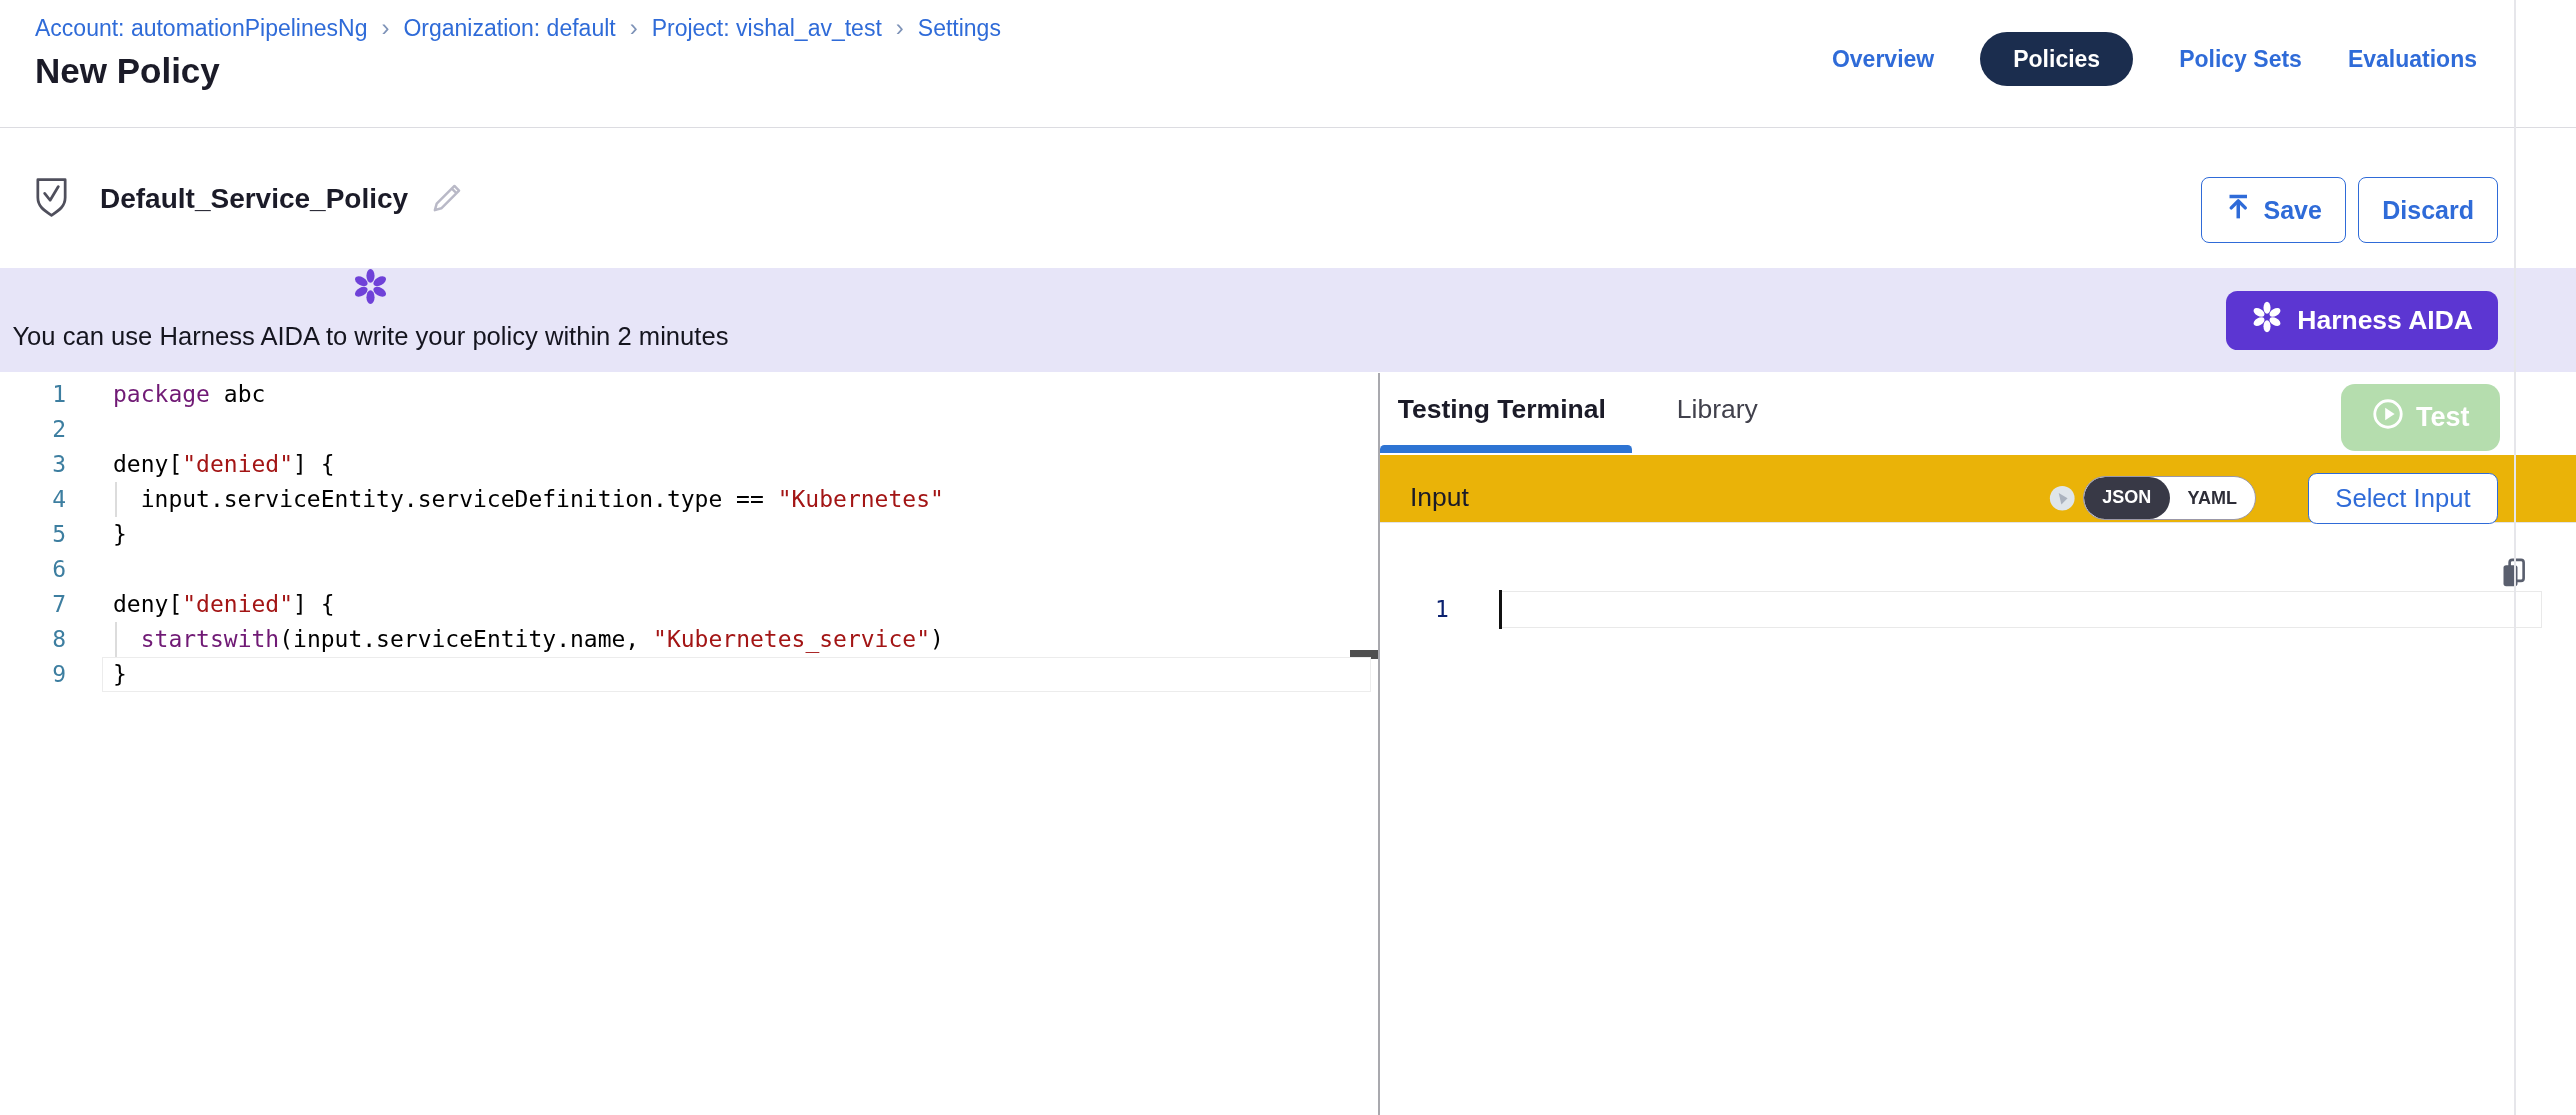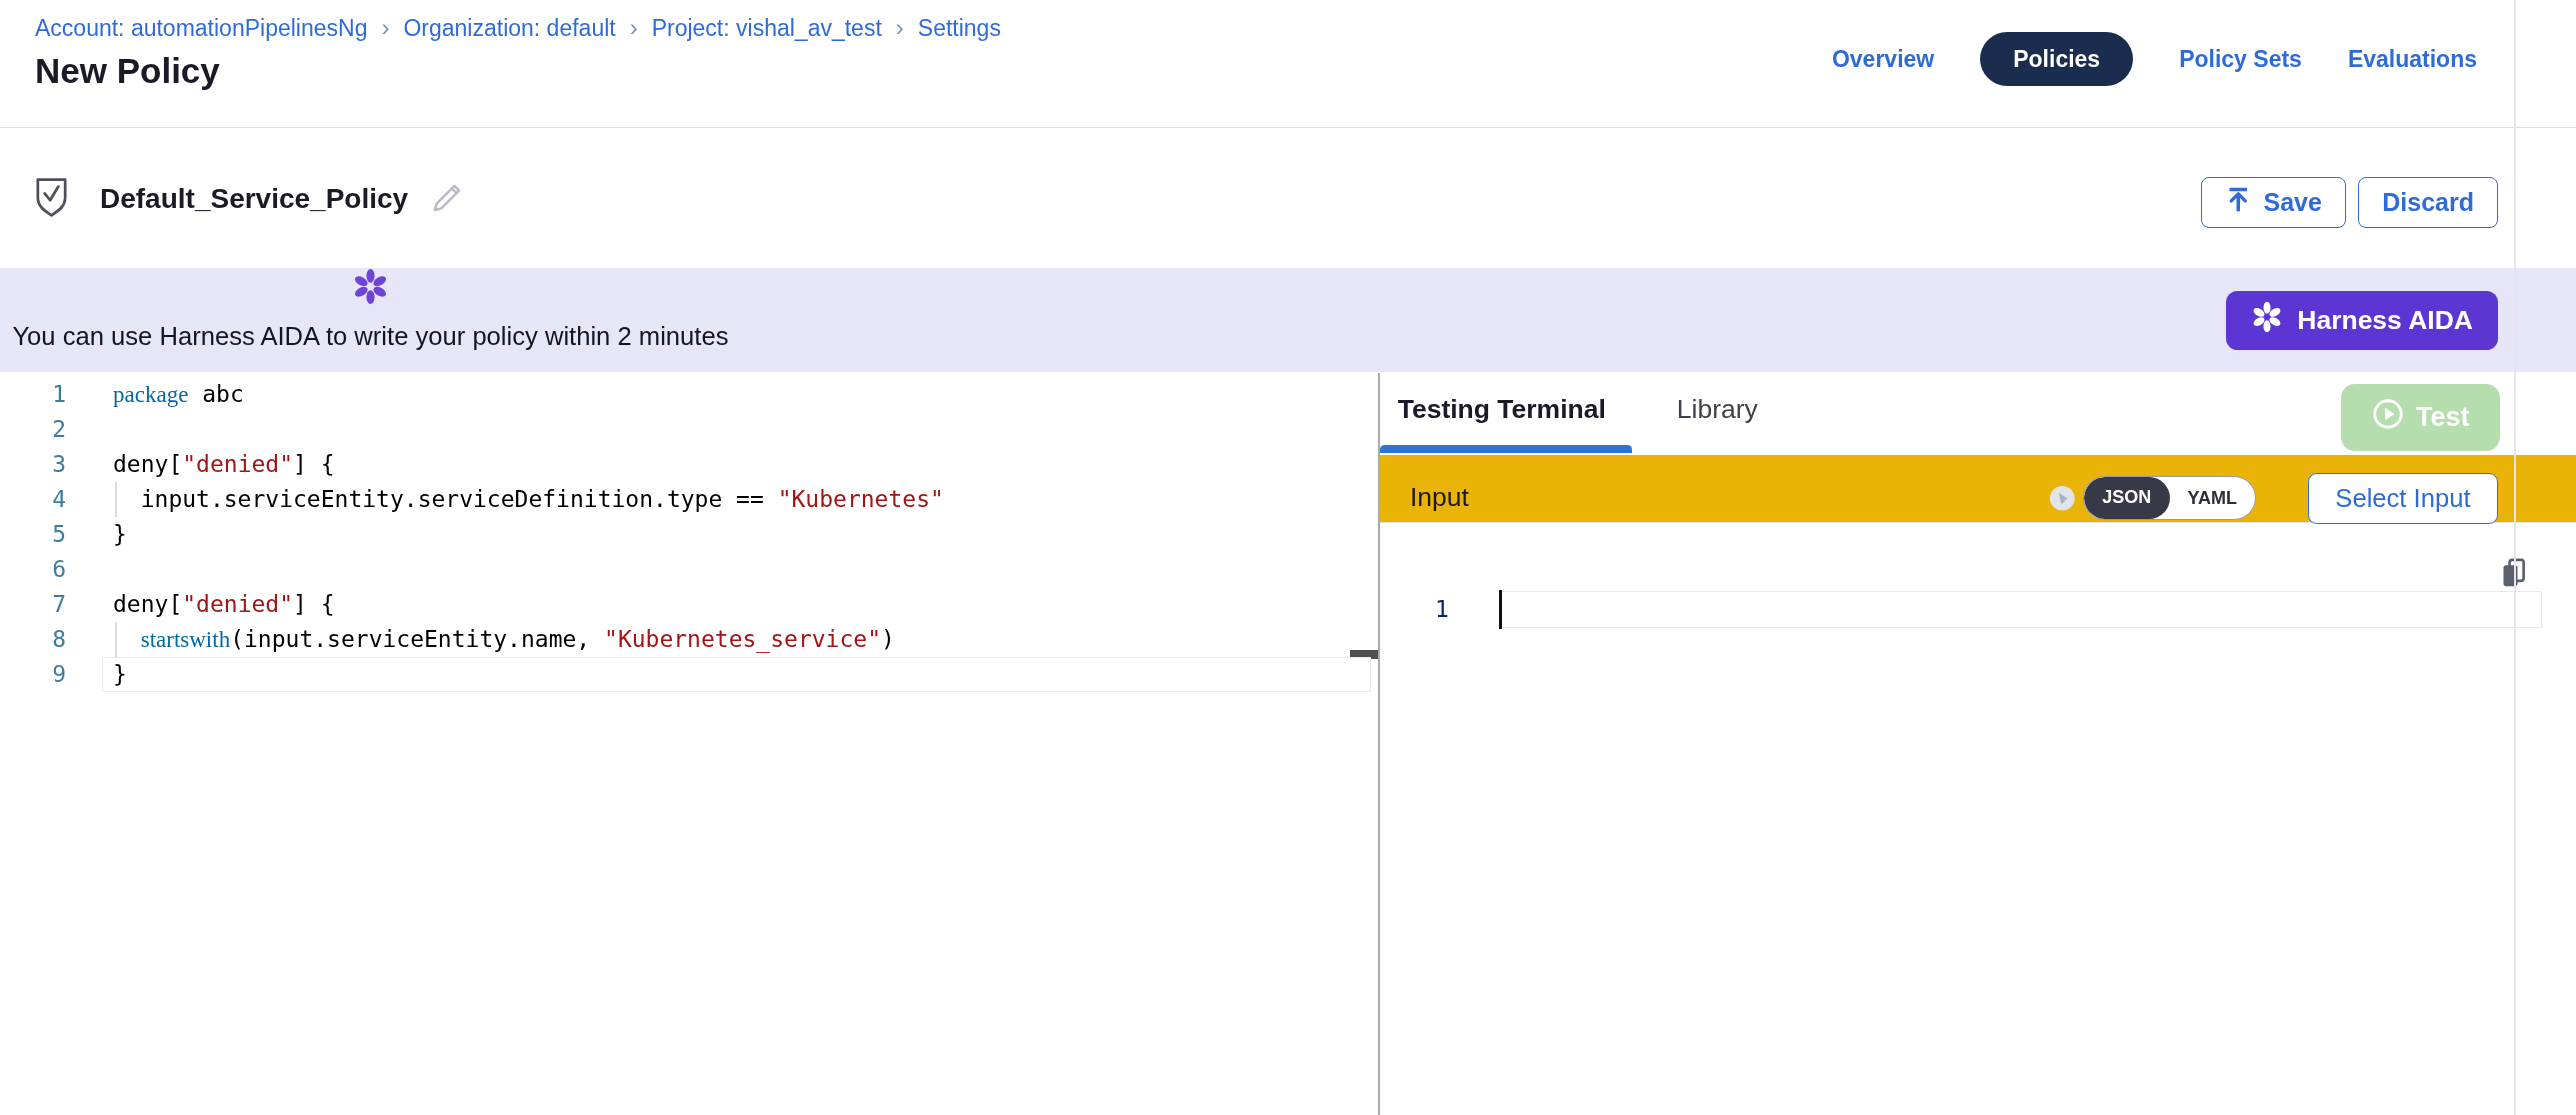--- a/index.html
+++ b/index.html
@@ -17,42 +17,42 @@
                 color:#1b1b28; }
   .topnav { position:absolute; top:30px; right:99px; display:flex; align-items:center;
             gap:46px; font-size:23px; font-weight:600; color:#2f6bd8; height:58px; }
   .topnav .navitem { cursor:pointer; }
   .topnav .navitem.pill { background:#1b2d4e; color:#fff; padding:13.2px 33px; border-radius:30px; }
 
   
   .policy-row { position:absolute; top:177px; left:35px; display:flex; align-items:center; gap:21px; }
   .policy-name { font-size:28px; font-weight:700; color:#1b1b28;margin-left:11px; }
   .actions { position:absolute; top:177px; right:78px; display:flex; gap:12.4px; }
-  .btn-outline { display:flex; align-items:center; gap:12.4px; height:51px; padding:0 23px;
+  .btn-outline { display:flex; align-items:center; gap:12.4px; height:66px; padding:0 23px;
                  border:1.8px solid #2f6bd8; border-radius:8px; color:#2f6bd8; font-size:25px;
                  font-weight:600; background:#fff; cursor:pointer; }
 
   
   .banner { position:absolute; top:268px; left:0; right:0; height:104px; background:#e7e5f8; }
   .banner-left { position:absolute; left:12.4px; top:0; height:100%; display:flex;
                  align-items:center; gap:14px;flex-direction:column; }
   .banner-text { font-size:25.6px; color:#15151f; }
   .aida-btn { position:absolute; right:78px; top:23px; height:59px; background:#5c36d2;
               color:#fff; border-radius:11.5px; display:flex; align-items:center; gap:14px;
               padding:0 25px; font-size:26.5px; font-weight:700; border:none; cursor:pointer; }
 
   
   .content { position:absolute; top:373px; left:0; right:0; bottom:0; }
   .editor { position:absolute; left:0; top:0; bottom:0; width:1378px; background:#fff;
             padding-top:4.4px; }
   .code-line { position:relative; height:35px; display:flex; white-space:pre;
                font-family:"DejaVu Sans Mono", monospace; font-size:23px; line-height:35px; }
   .gutter { width:66px; text-align:right; color:#3d7ea0; flex:none; }
   .code-text { margin-left:47px; color:#000; position:relative; z-index:2; }
-  .kw { color:#0369a1;font-family:Liberation Serif, serif; } .str { color:#a31515; } .plain { color:#000; }
+  .kw { color:#701a75; } .str { color:#a31515; } .plain { color:#000; }
   .indent-guide { position:absolute; left:115px; top:0; height:35px; width:1.8px; background:#dcdcdc; }
   .active-line-box { position:absolute; left:102px; right:7px; top:-0.9px; height:35px;
                      border:1.8px solid #ececec; background:#fff; z-index:1; }
   .hscroll-dash { position:absolute; left:1350px; top:277px; width:28px; height:8.8px; background:#4f4f4f; }
   .v-divider { position:absolute; left:1378px; top:0; bottom:0; width:1.8px; background:#a9a9ae; }
   .right-edge-line { position:absolute; left:2514px; top:0; height:1116px; width:1.8px;
                      background:#e6e6ea; z-index:5; }
 
   
   .rightpanel { position:absolute; left:1380px; right:0; top:0; bottom:0; background:#fff; }

